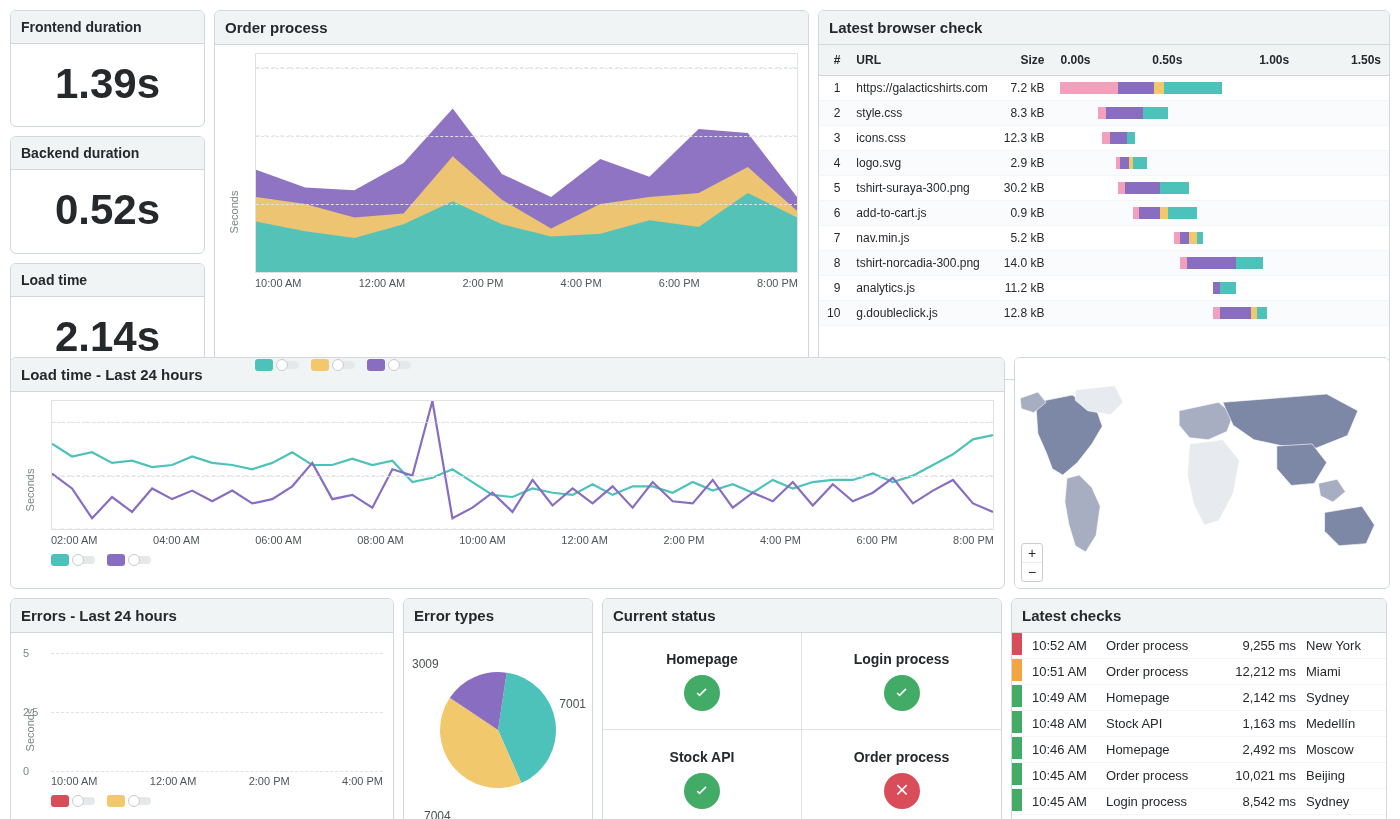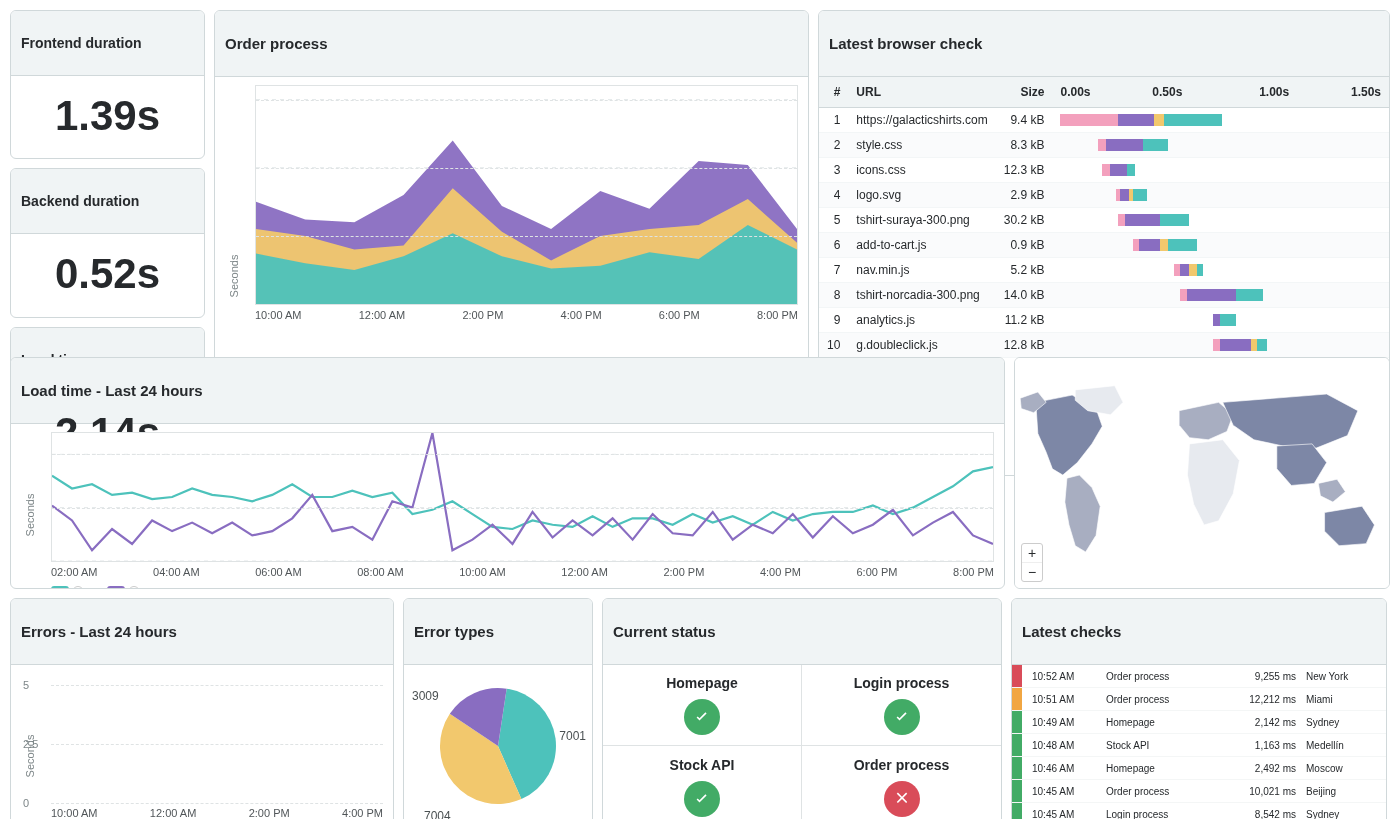--- a/index.html
+++ b/index.html
@@ -28,21 +28,21 @@
     border: 1px solid var(--border);
     border-radius: 6px;
     background: #fff;
     overflow: hidden;
     display: flex;
     flex-direction: column;
   }
   .panel-title {
     background: var(--headerbg);
     font-weight: 700;
-    padding: 24px 10px;
+    padding: 8px 10px;
     border-bottom: 1px solid var(--border);
     font-size: 15px;
   }
   .panel-body {
     flex: 1;
     padding: 8px 10px;
     position: relative;
     display: flex;
     flex-direction: column;
   }
@@ -118,21 +118,21 @@
   .status-grid { display:grid; grid-template-columns:1fr 1fr; grid-template-rows:1fr 1fr; flex:1; }
   .status-cell { display:flex; flex-direction:column; align-items:center; justify-content:center; gap:8px; border-right:1px solid var(--grid); border-bottom:1px solid var(--grid); }
   .status-cell:nth-child(2n) { border-right:none; }
   .status-cell:nth-child(3), .status-cell:nth-child(4) { border-bottom:none; }
   .status-name { font-weight:700; font-size:14px; }
   .status-icon { width:36px; height:36px; border-radius:50%; display:flex; align-items:center; justify-content:center; }
   .status-icon svg { width:20px; height:20px; }
 
   
   .checks { flex:1; overflow:hidden; }
-  .check-row { display:grid; grid-template-columns: 10px 64px 108px 72px 1fr; gap:10px; align-items:center; padding:5px 6px 5px 0; font-size:10px; border-bottom:1px solid #f4f6f6; }
+  .check-row { display:grid; grid-template-columns: 10px 64px 108px 72px 1fr; gap:10px; align-items:center; padding:5px 6px 5px 0; font-size:13px; border-bottom:1px solid #f4f6f6; }
   .check-bar { height: 22px; align-self: stretch; margin:-5px 0; }
   .check-ms { text-align:right; white-space: nowrap; }
 
 </style>
 </head>
 <body>
 
 <div class="row-top">
   <div class="stats-col">
 
@@ -211,21 +211,21 @@
                 <span style="left: 66.6667%;">1.00s</span>
                 <span style="left: 100%; transform: translateX(-100%);">1.50s</span>
               </div>
             </th>
       </tr>
         </thead>
       <tbody id="bc-body">
           <tr>
             <td class="r">1</td>
             <td>https://galacticshirts.com</td>
-            <td class="r">9.4 kB</td>
+            <td class="r">7.2 kB</td>
             <td class="wf-cell">
               <div class="wf">
                 <div class="wf-seg" style="left:0%;width:18.06451612903226%;background:#f3a0bd"></div>
                 <div class="wf-seg" style="left:18.06451612903226%;width:10.96774193548387%;background:#896dc1"></div>
                 <div class="wf-seg" style="left:29.03225806451613%;width:3.2258064516129026%;background:#f2c86d"></div>
                 <div class="wf-seg" style="left:32.25806451612903%;width:18.06451612903226%;background:#4dc2bb"></div>
               </div>
             </td>
           </tr>
           <tr>

